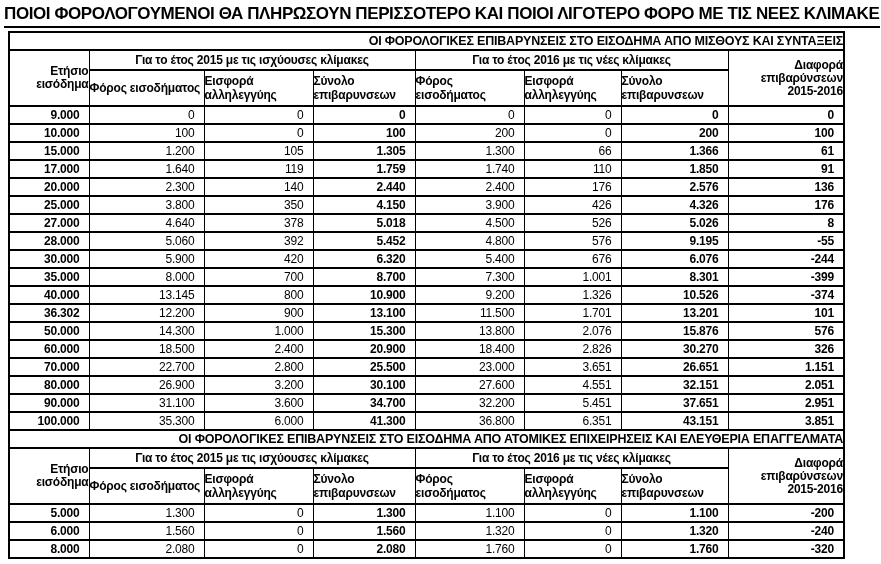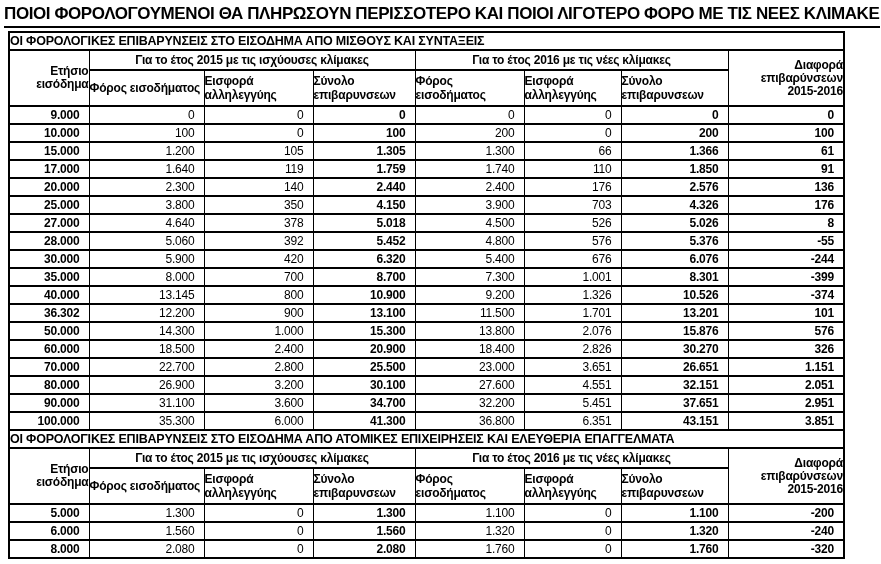--- a/index.html
+++ b/index.html
@@ -44,21 +44,21 @@
     border-top: 2px solid #000;
     border-bottom: 2px solid #000;
     padding: 0;
     font-size: 12px;
     letter-spacing: -0.2px;
     overflow: hidden;
     vertical-align: middle;
   }
   td.section-title {
     height: 16px;
-    text-align: left;
+    text-align: right;
     font-weight: bold;
     font-size: 12.5px;
     line-height: 15px;
     white-space: nowrap;
   }
   td.group-header {
     height: 18px;
     text-align: center;
     font-weight: bold;
     line-height: 17px;
@@ -167,42 +167,42 @@
         <td class="num">176</td>
         <td class="num bold">2.576</td>
         <td class="num bold">136</td>
       </tr>
       <tr>
         <td class="num bold">25.000</td>
         <td class="num">3.800</td>
         <td class="num">350</td>
         <td class="num bold">4.150</td>
         <td class="num">3.900</td>
-        <td class="num">703</td>
+        <td class="num">426</td>
         <td class="num bold">4.326</td>
         <td class="num bold">176</td>
       </tr>
       <tr>
         <td class="num bold">27.000</td>
         <td class="num">4.640</td>
         <td class="num">378</td>
         <td class="num bold">5.018</td>
         <td class="num">4.500</td>
         <td class="num">526</td>
         <td class="num bold">5.026</td>
         <td class="num bold">8</td>
       </tr>
       <tr>
         <td class="num bold">28.000</td>
         <td class="num">5.060</td>
         <td class="num">392</td>
         <td class="num bold">5.452</td>
         <td class="num">4.800</td>
         <td class="num">576</td>
-        <td class="num bold">5.376</td>
+        <td class="num bold">9.195</td>
         <td class="num bold">-55</td>
       </tr>
       <tr>
         <td class="num bold">30.000</td>
         <td class="num">5.900</td>
         <td class="num">420</td>
         <td class="num bold">6.320</td>
         <td class="num">5.400</td>
         <td class="num">676</td>
         <td class="num bold">6.076</td>

